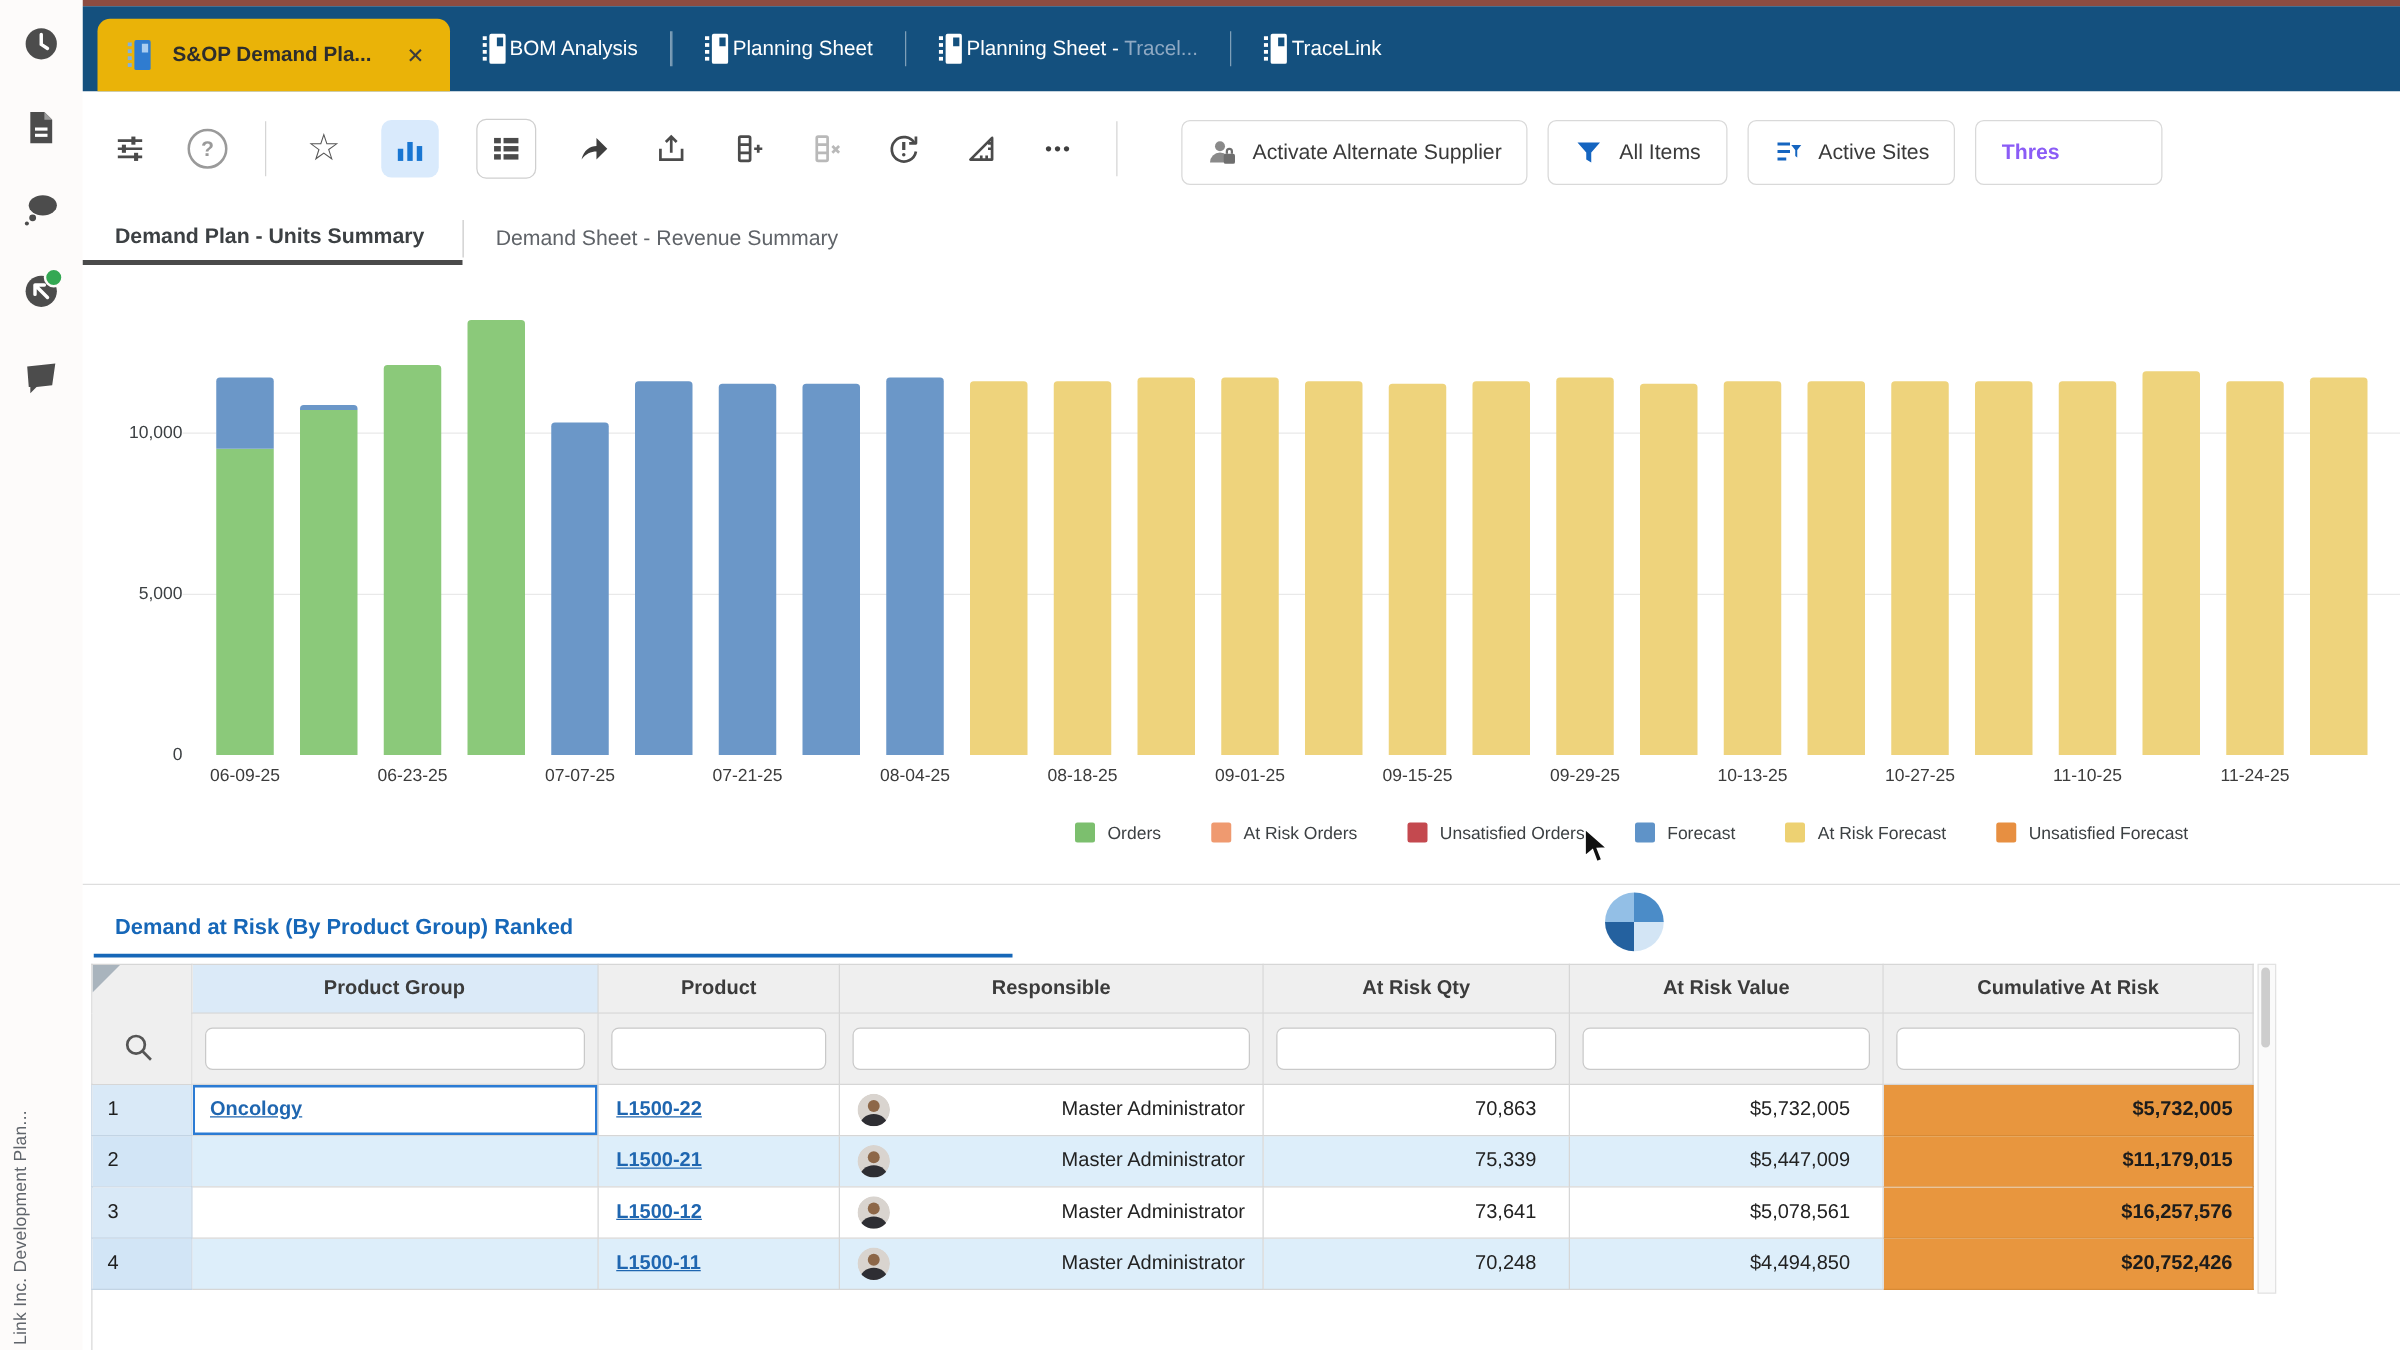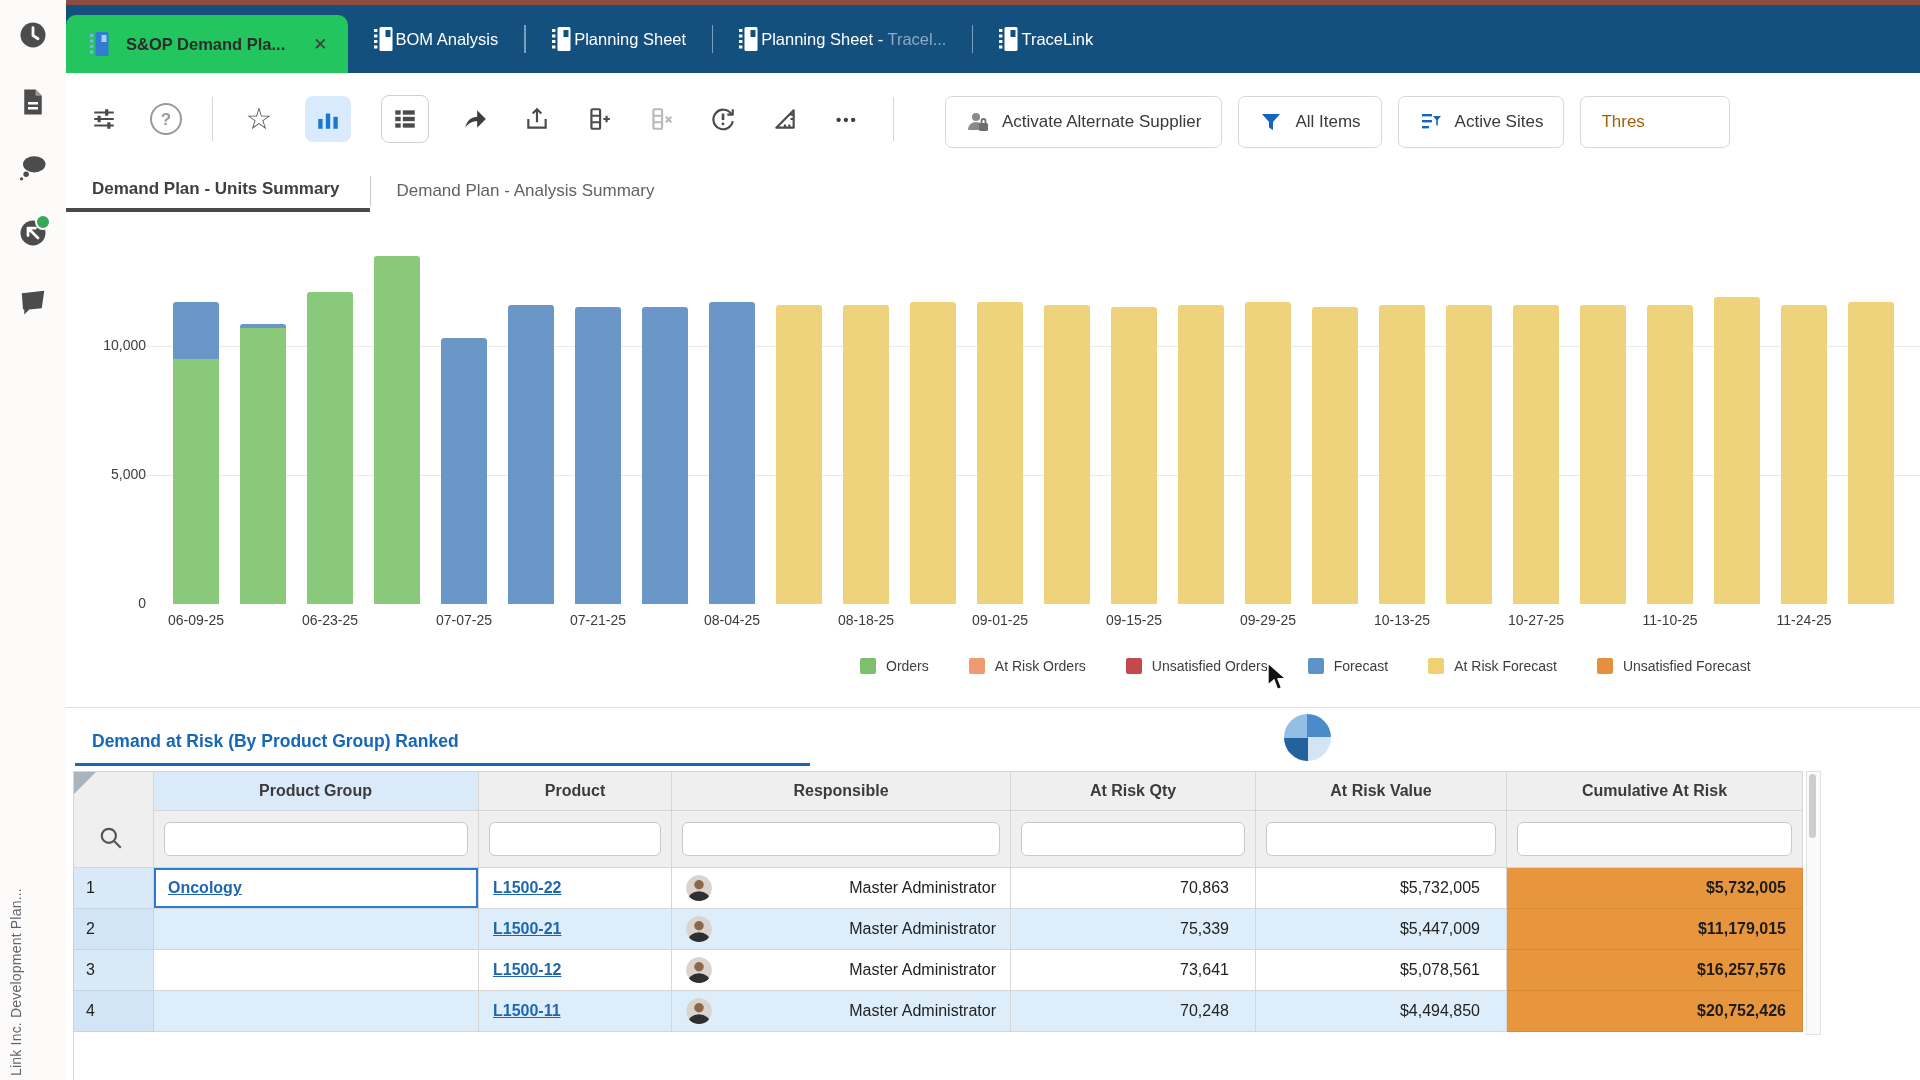--- a/index.html
+++ b/index.html
@@ -18,43 +18,43 @@
   #vertical-text{
     position:absolute;left:8px;top:1076px;transform:rotate(-90deg);transform-origin:0 0;
     white-space:nowrap;font-size:14px;color:#60656b;letter-spacing:.2px;
   }
   
   #tabbar{position:absolute;left:66px;top:5px;right:0;height:68px;background:#14507e;display:flex;align-items:flex-end;z-index:4;}
   .tab{display:flex;align-items:center;gap:0;height:100%;padding:0 26px;color:#fff;font-size:16.5px;white-space:nowrap;}
   .tab .muted{color:#8fa9c3;}
   .tab-divider{width:1px;height:28px;background:rgba(255,255,255,.45);align-self:center;}
   .tab.active{
-    background:#22c55e;color:#2d2d2d;font-weight:bold;height:58px;border-radius:10px 10px 0 0;
-    margin-left:0;padding:0 20px 0 24px;gap:14px;
+    background:#eab308;color:#2d2d2d;font-weight:bold;height:58px;border-radius:10px 10px 0 0;
+    margin-left:12px;padding:0 20px 0 24px;gap:14px;
   }
   .tab.active .close-x{font-size:17px;font-weight:normal;color:#3c3c3c;margin-left:14px;cursor:pointer;}
   .tab svg{flex:0 0 auto;}
   
   #toolbar{position:absolute;left:66px;top:73px;right:0;height:95px;background:#fff;}
   #tool-icons{position:absolute;left:22px;top:18px;display:flex;align-items:center;gap:30px;height:56px;}
   .tic{width:32px;height:32px;display:flex;align-items:center;justify-content:center;color:#4b4b4b;}
   .tic svg{width:26px;height:26px;}
   .tdiv{width:1px;height:44px;background:#d5d5d5;}
   .tic-btn{width:46px;height:46px;border-radius:8px;display:flex;align-items:center;justify-content:center;}
   .tic-btn.active{background:#d9eafc;}
   .tic-btn.boxed{background:#fff;border:1px solid #cfcfcf;}
   .glyph{font-size:24px;color:#565656;line-height:1;}
   .glyph.q{width:28px;height:28px;border:2.4px solid #9a9a9a;border-radius:50%;color:#9a9a9a;
     font-size:17px;font-weight:bold;display:flex;align-items:center;justify-content:center;}
   .glyph.more{font-size:15px;letter-spacing:2px;color:#3f3f3f;font-weight:bold;}
   #filter-buttons{position:absolute;left:879px;top:23px;display:flex;gap:16px;}
   .fbtn{height:52px;border:1px solid #d9d9d9;border-radius:7px;background:#fff;display:flex;align-items:center;
     gap:12px;padding:0 20px;font-size:17px;color:#3a3a3a;white-space:nowrap;}
   .fbtn svg{width:24px;height:24px;flex:0 0 auto;}
-  .fbtn.cut{width:150px;color:#a16207;overflow:hidden;}
+  .fbtn.cut{width:150px;color:#8b5cf6;overflow:hidden;font-weight:bold;}
   
   #viewtabs{position:absolute;left:66px;top:170px;display:flex;align-items:stretch;height:42px;}
   .vtab{display:flex;align-items:center;padding:0 30px 0 26px;font-size:17px;color:#5f6368;}
   .vtab.active{color:#3c4043;font-weight:bold;border-bottom:4px solid #4a4a4a;}
   .vdiv{width:1px;background:#c9c9c9;margin:6px 0;}
   
   #chart-panel{position:absolute;left:66px;top:200px;width:1854px;height:500px;}
   .gridline{position:absolute;left:80px;right:0;height:1px;background:#e9e9e9;}
   .ylab{position:absolute;left:4px;width:76px;text-align:right;font-size:14px;color:#3c4043;}
   .bar{position:absolute;}
@@ -307,21 +307,21 @@
     </button>
     <button class="fbtn cut">
       <span>Thres</span>
     </button>
   </div>
 </div>
 
 <div id="viewtabs">
   <div class="vtab active">Demand Plan - Units Summary</div>
   <div class="vdiv"></div>
-  <div class="vtab">Demand Plan - Analysis Summary</div>
+  <div class="vtab">Demand Sheet - Revenue Summary</div>
 </div>
 
 <div id="chart-panel">
     <div class="ylab" style="top:395px">0</div>
     <div class="gridline" style="top:275px"></div>
     <div class="ylab" style="top:266px">5,000</div>
     <div class="gridline" style="top:146px"></div>
     <div class="ylab" style="top:137px">10,000</div>
     <div class="bar" style="left:107px;width:46px;height:245.1px;top:158.9px;background:#8bc97a;"></div>
     <div class="bar" style="left:107px;width:46px;height:56.76px;top:102.14000000000001px;background:#6b97c8;border-radius:3px 3px 0 0;box-shadow:0 -1px 0 #fff;"></div>

